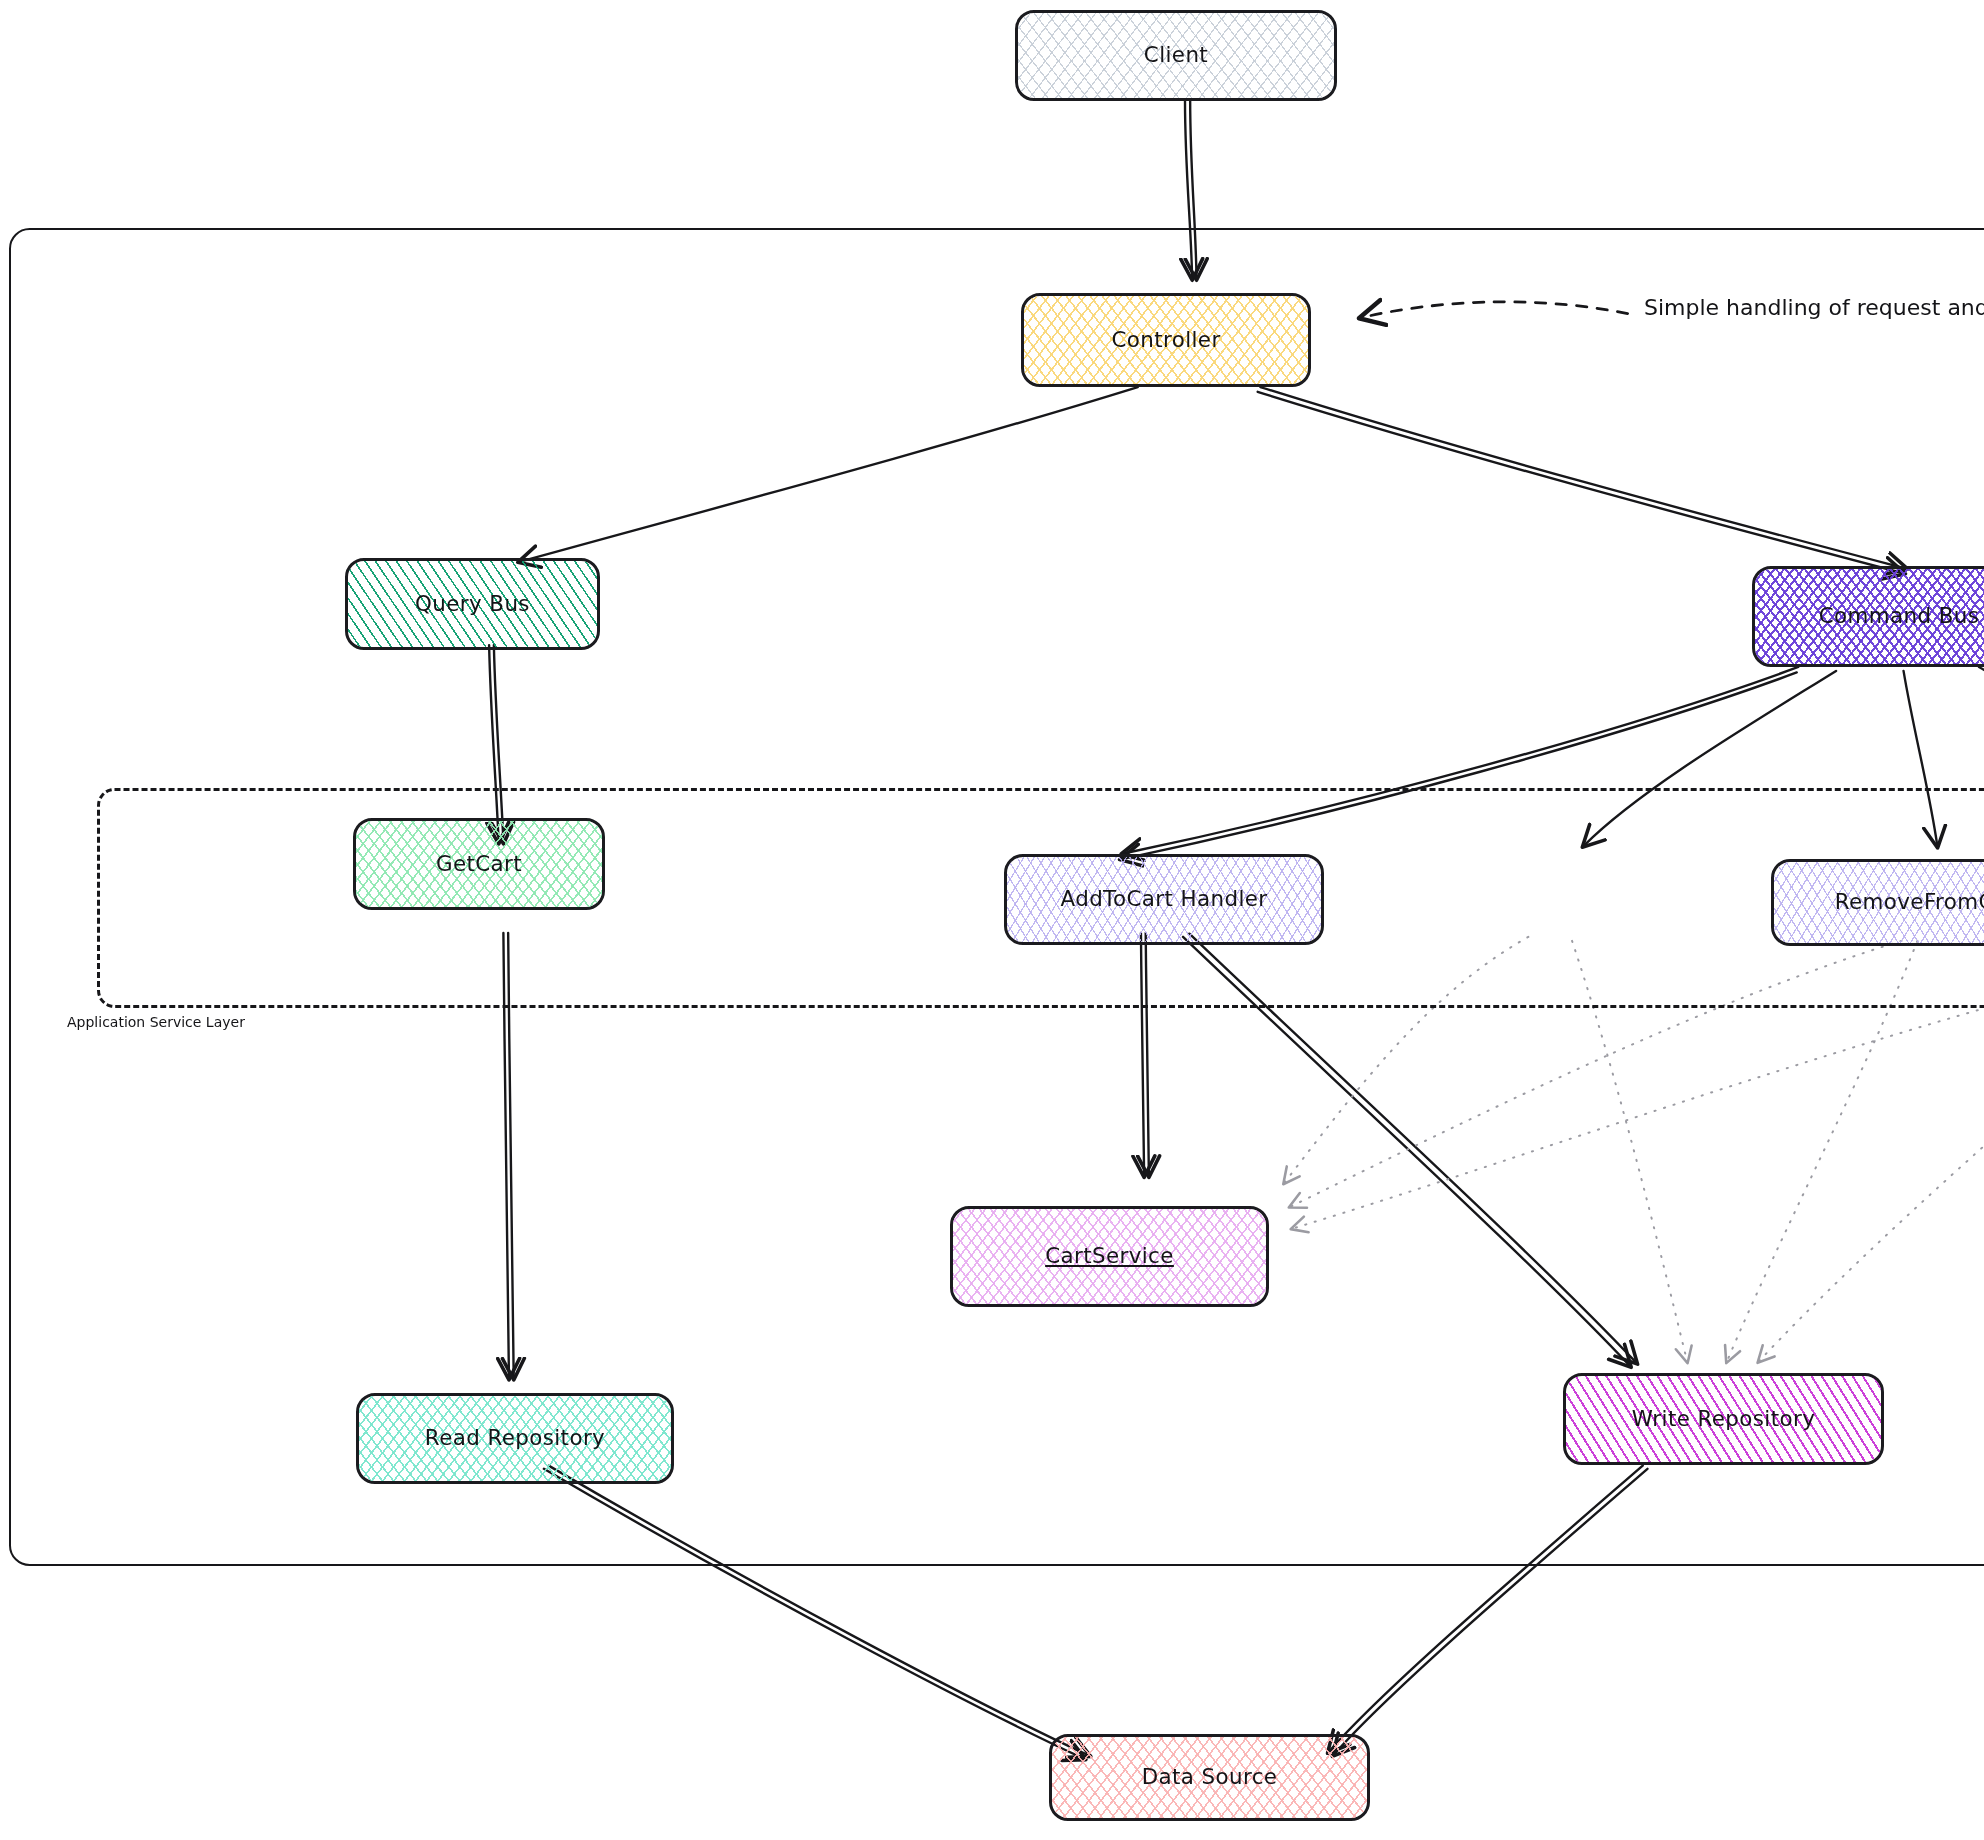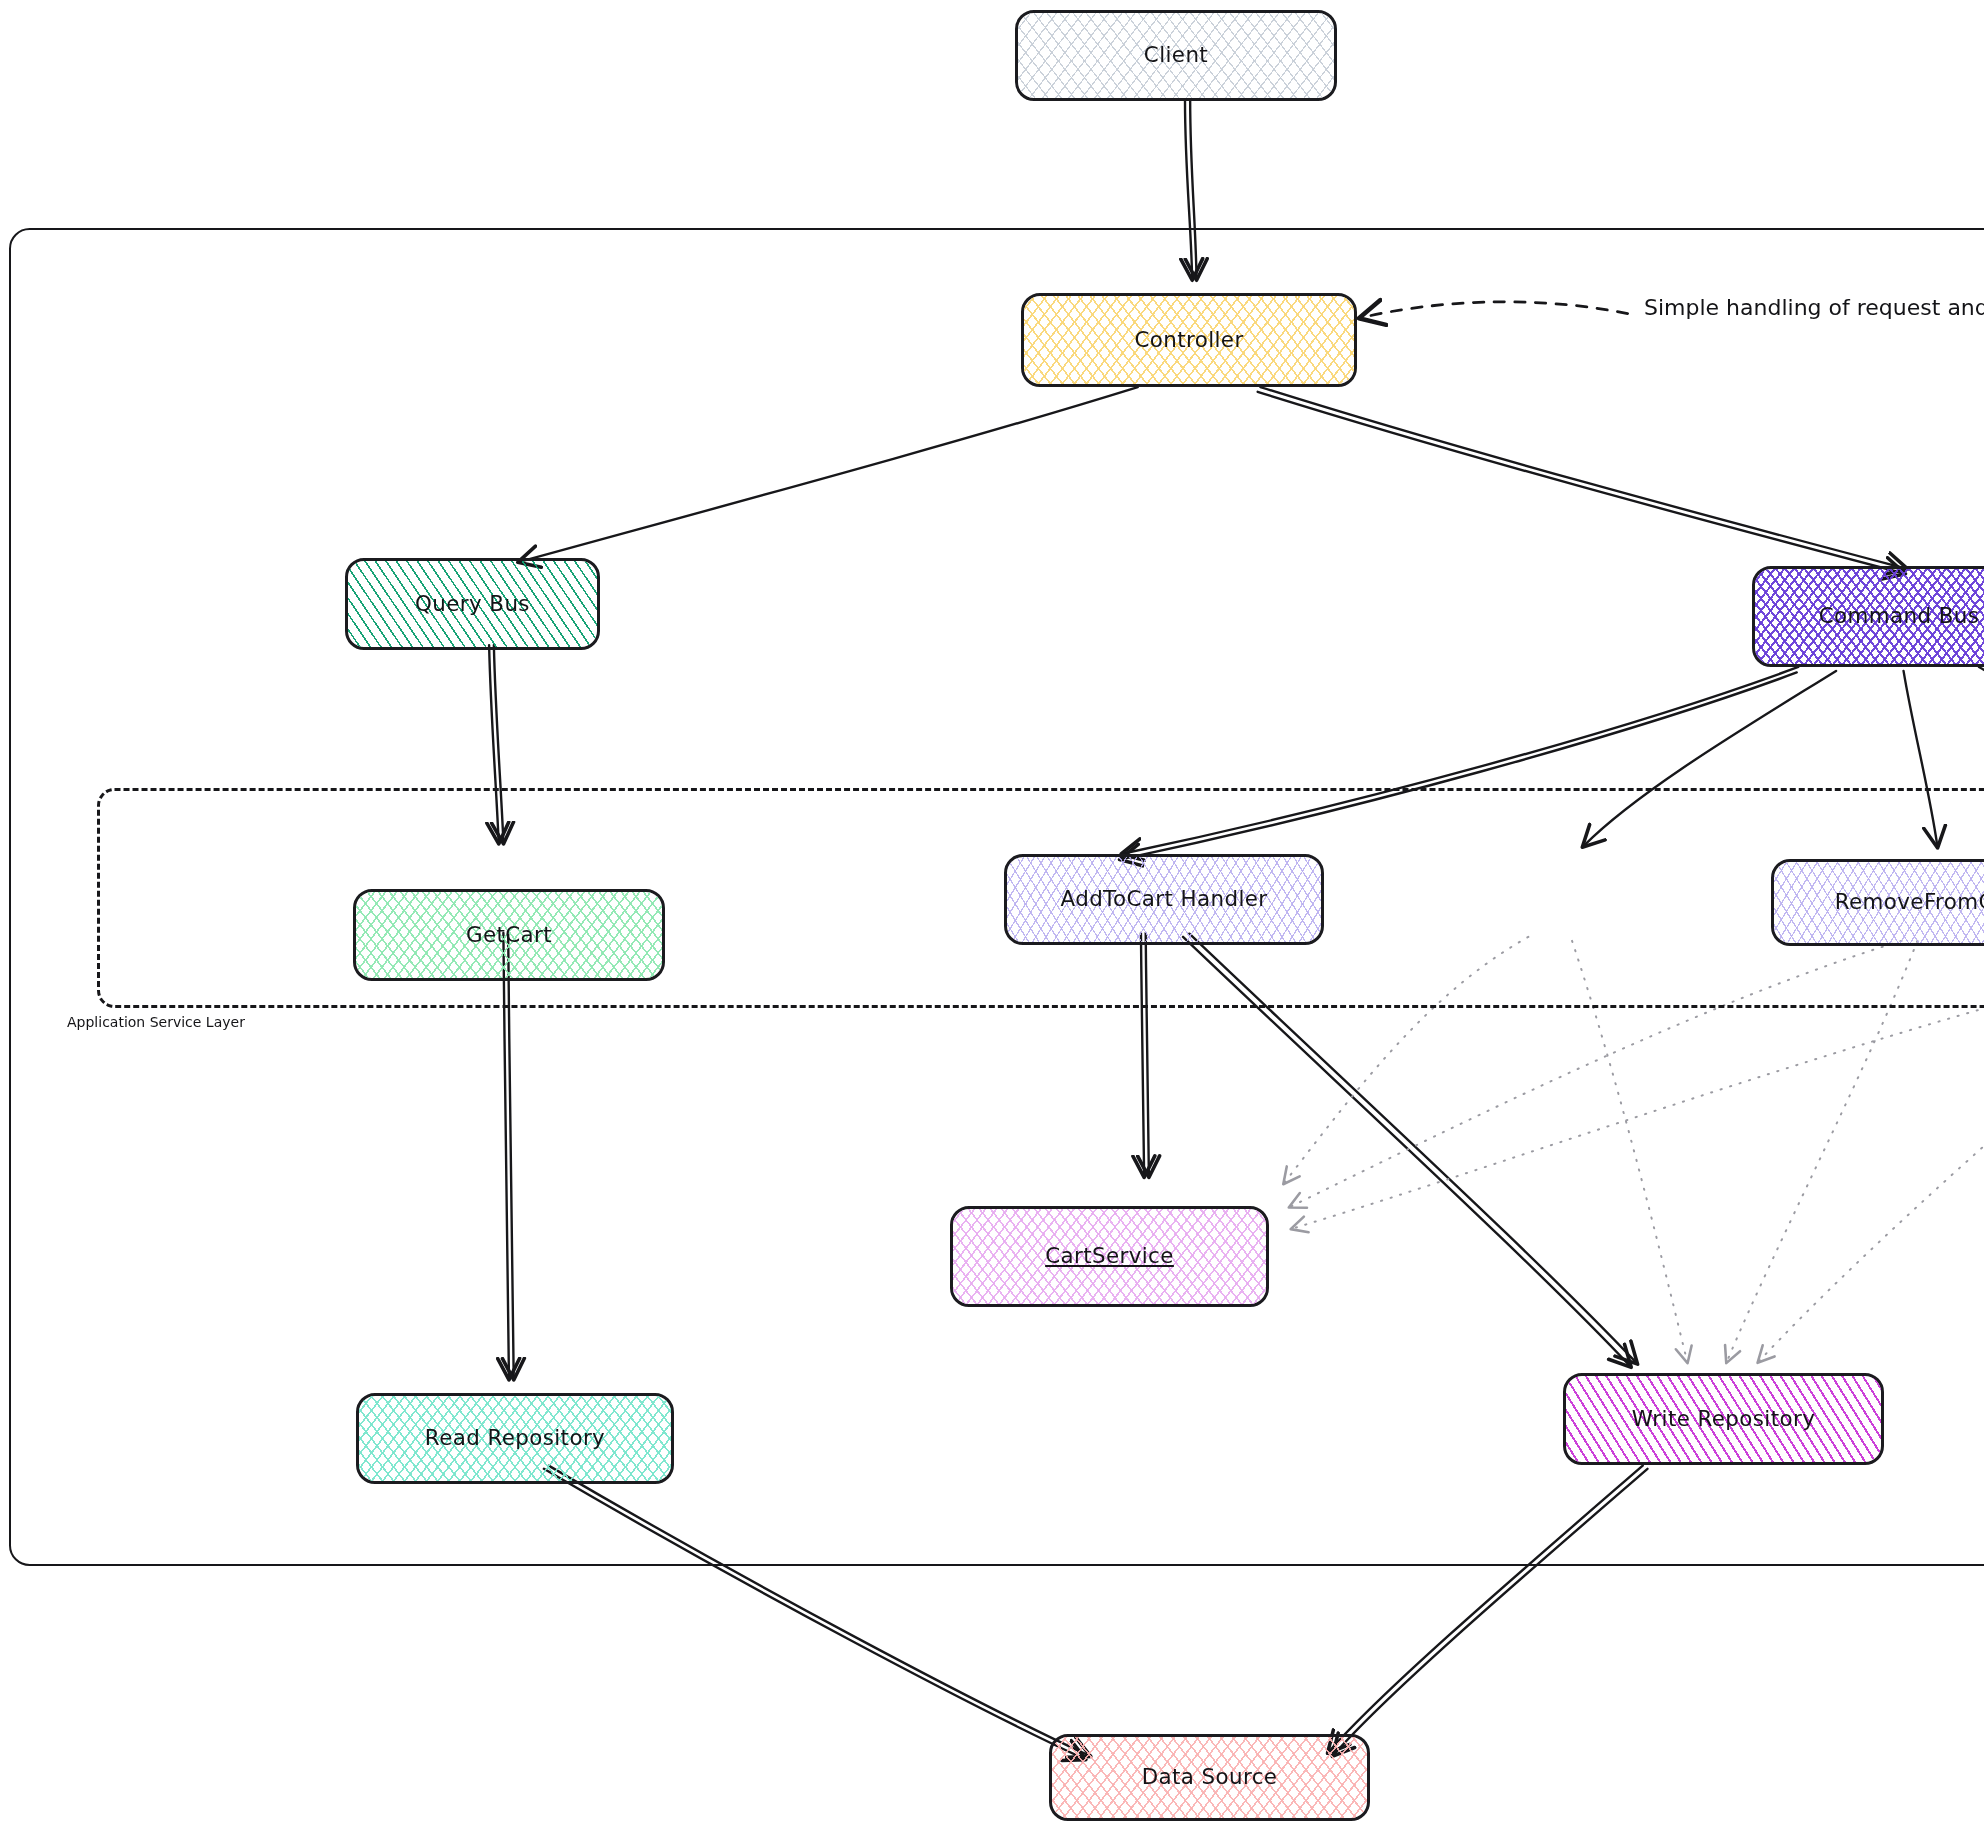--- a/index.html
+++ b/index.html
@@ -182,33 +182,33 @@
 
   <div class="dashed-frame" style="left:97px;top:788px;width:2478px;height:220px;"></div>
   <div class="free-label" style="left:67px;top:1014px;">Application Service Layer</div>
 
   <div class="annot" style="left:1644px;top:295px;">Simple handling of request and command / query issuing</div>
 
   <div class="node hatch-grey" style="left:1015px;top:9.5px;width:322px;height:91px;">
     <span class="lbl">Client</span>
   </div>
 
-  <div class="node hatch-yellow" style="left:1021px;top:293px;width:336px;height:94px;">
+  <div class="node hatch-yellow" style="left:1021px;top:293px;width:290px;height:94px;">
     <span class="lbl">Controller</span>
   </div>
 
   <div class="node hatch-green-diag" style="left:345px;top:558px;width:255px;height:92px;">
     <span class="lbl">Query Bus</span>
   </div>
 
   <div class="node hatch-purple-dense" style="left:1752px;top:566px;width:294px;height:101px;">
     <span class="lbl">Command Bus</span>
   </div>
 
-  <div class="node hatch-mint" style="left:353px;top:889px;width:312px;height:92px;">
+  <div class="node hatch-mint" style="left:353px;top:818px;width:252px;height:92px;">
     <span class="lbl">GetCart</span>
   </div>
 
   <div class="node hatch-lilac" style="left:1004px;top:854px;width:320px;height:91px;">
     <span class="lbl">AddToCart Handler</span>
   </div>
 
 
   <div class="node hatch-lilac" style="left:1771px;top:859px;width:318px;height:87px;">
     <span class="lbl">RemoveFromCart</span>

